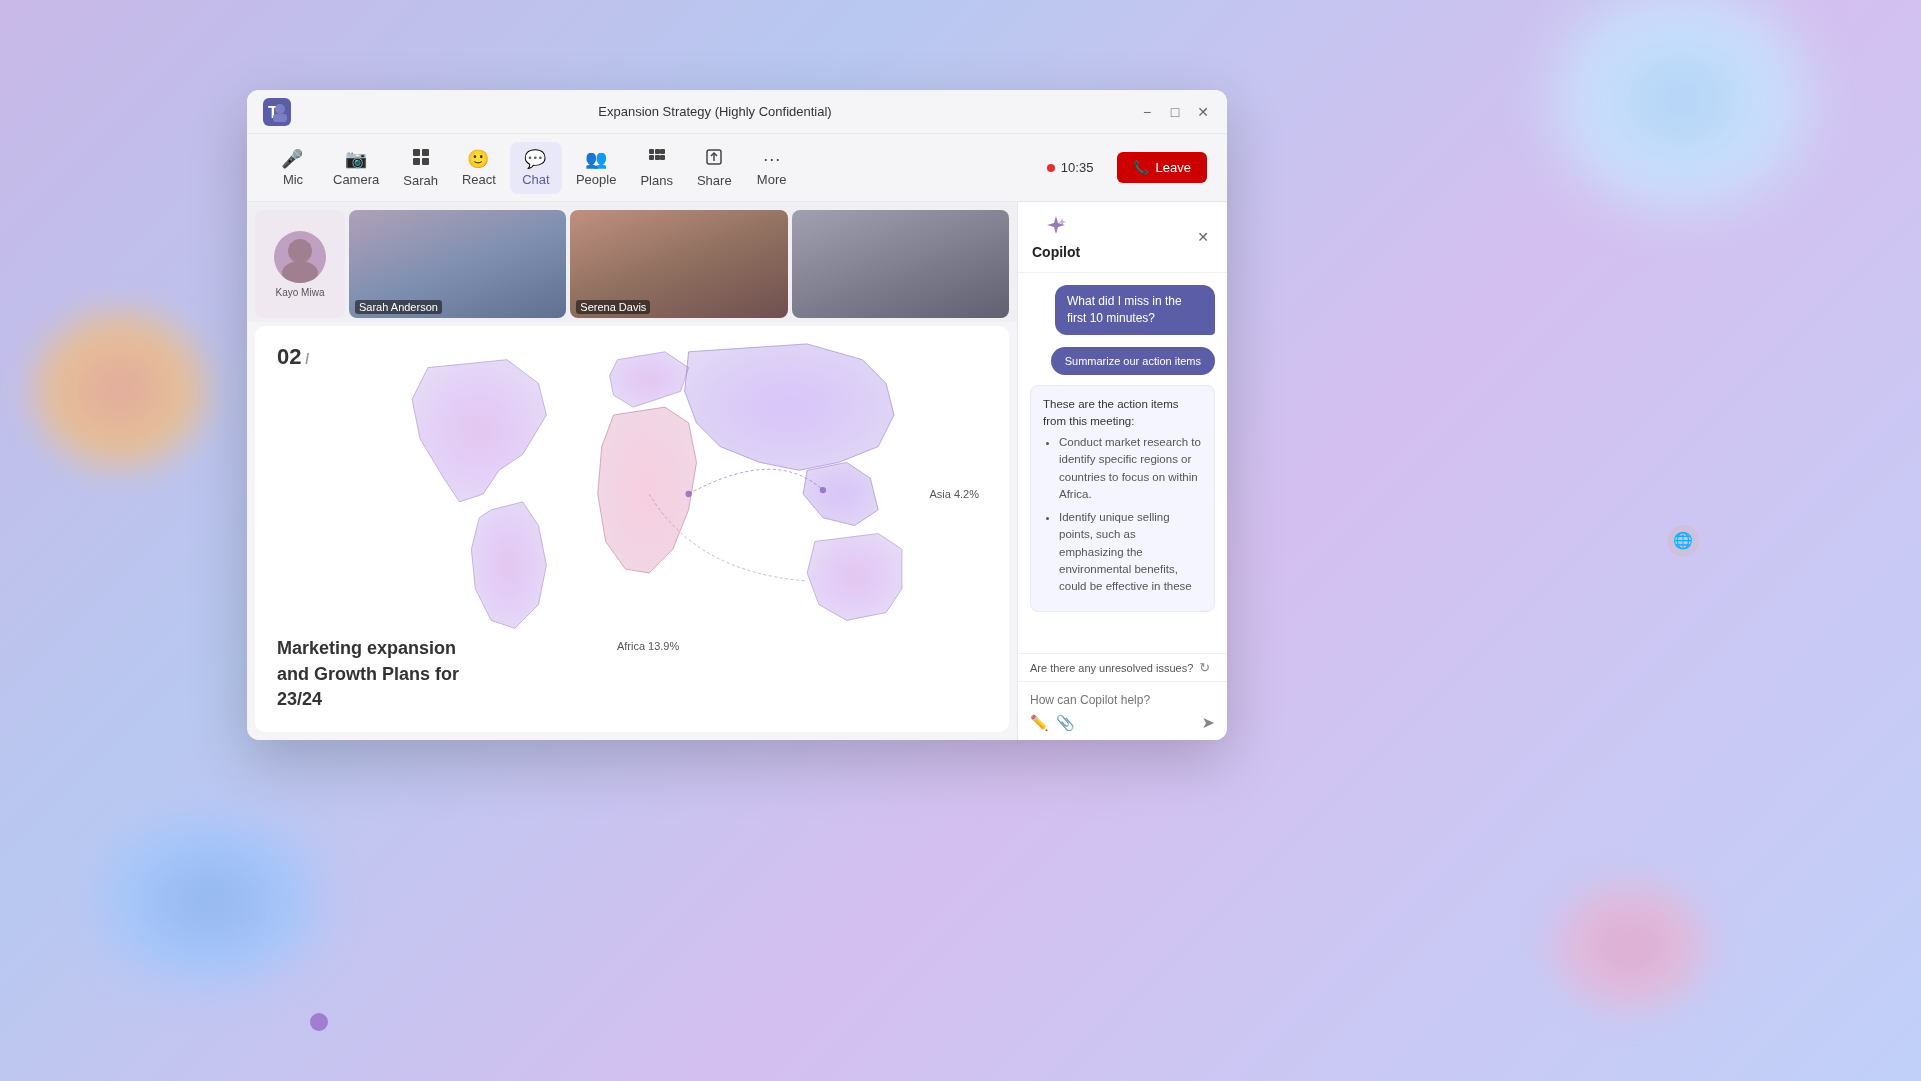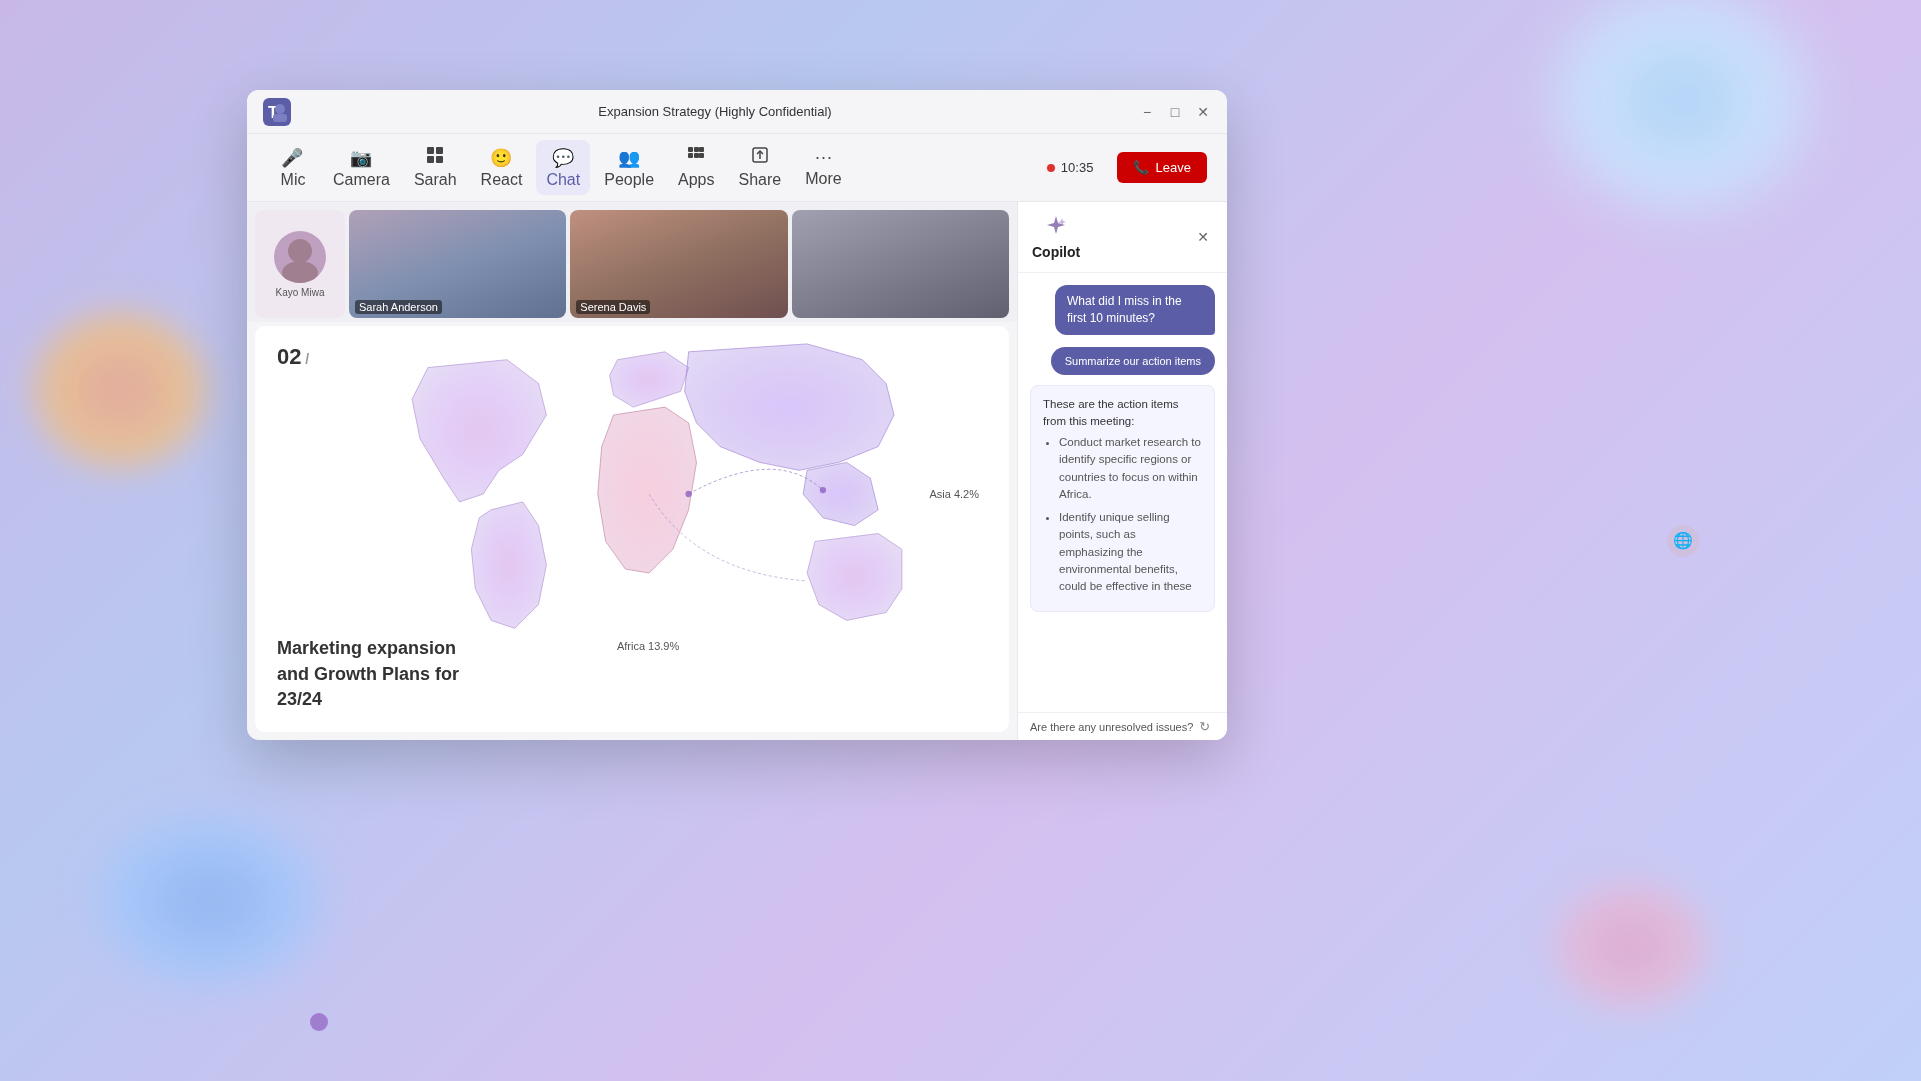--- a/index.html
+++ b/index.html
@@ -153,21 +153,21 @@
       background: #e8e8f8;
     }
     .toolbar-icon {
       font-size: 18px;
       color: #444;
     }
     .toolbar-icon.blue {
       color: #5B5EA6;
     }
     .toolbar-label {
-      font-size: 16px;
+      font-size: 13px;
       color: #444;
     }
     .toolbar-label.active-label {
       color: #5B5EA6;
       font-weight: 500;
     }
     .toolbar-right {
       display: flex;
       align-items: center;
       gap: 24px;
@@ -592,21 +592,21 @@
         <span class="toolbar-icon">
           <svg width="18" height="18" viewBox="0 0 18 18" fill="none">
               <rect x="1" y="1" width="5" height="5" rx="1" fill="#444"></rect>
               <rect x="7" y="1" width="5" height="5" rx="1" fill="#444"></rect>
               <rect x="12" y="1" width="5" height="5" rx="1" fill="#444"></rect>
               <rect x="1" y="7" width="5" height="5" rx="1" fill="#444"></rect>
               <rect x="7" y="7" width="5" height="5" rx="1" fill="#444"></rect>
               <rect x="12" y="7" width="5" height="5" rx="1" fill="#444"></rect>
             </svg>
         </span>
-        <span class="toolbar-label">Apps</span>
+        <span class="toolbar-label">Plans</span>
       </div>
 
       <div class="toolbar-item">
         <span class="toolbar-icon">
           <svg width="18" height="18" viewBox="0 0 18 18" fill="none">
               <rect x="2" y="2" width="14" height="14" rx="2" stroke="#444" stroke-width="1.5" fill="none"></rect>
               <polyline points="9,5 9,13" stroke="#444" stroke-width="1.5"></polyline>
               <polyline points="6,8 9,5 12,8" stroke="#444" stroke-width="1.5" fill="none"></polyline>
             </svg>
         </span>
@@ -757,20 +757,30 @@
 
         </div>
 
       </div>
 
       <div class="unresolved-row">
         <span>Are there any unresolved issues?</span>
         <span class="refresh-icon">↻</span>
       </div>
 
+      <div class="copilot-input-area">
+        <input class="copilot-input" type="text" placeholder="How can Copilot help?" style="">
+        <div class="copilot-input-tools">
+          <div class="input-tool-left">
+            <span class="input-tool-icon">✏️</span>
+            <span class="input-tool-icon">📎</span>
+          </div>
+          <span class="send-btn">➤</span>
+        </div>
+      </div>
 
     </div>
 
   </div>
 </div>
 
 <div class="edge-avatar">
   🌐
 </div>
 

